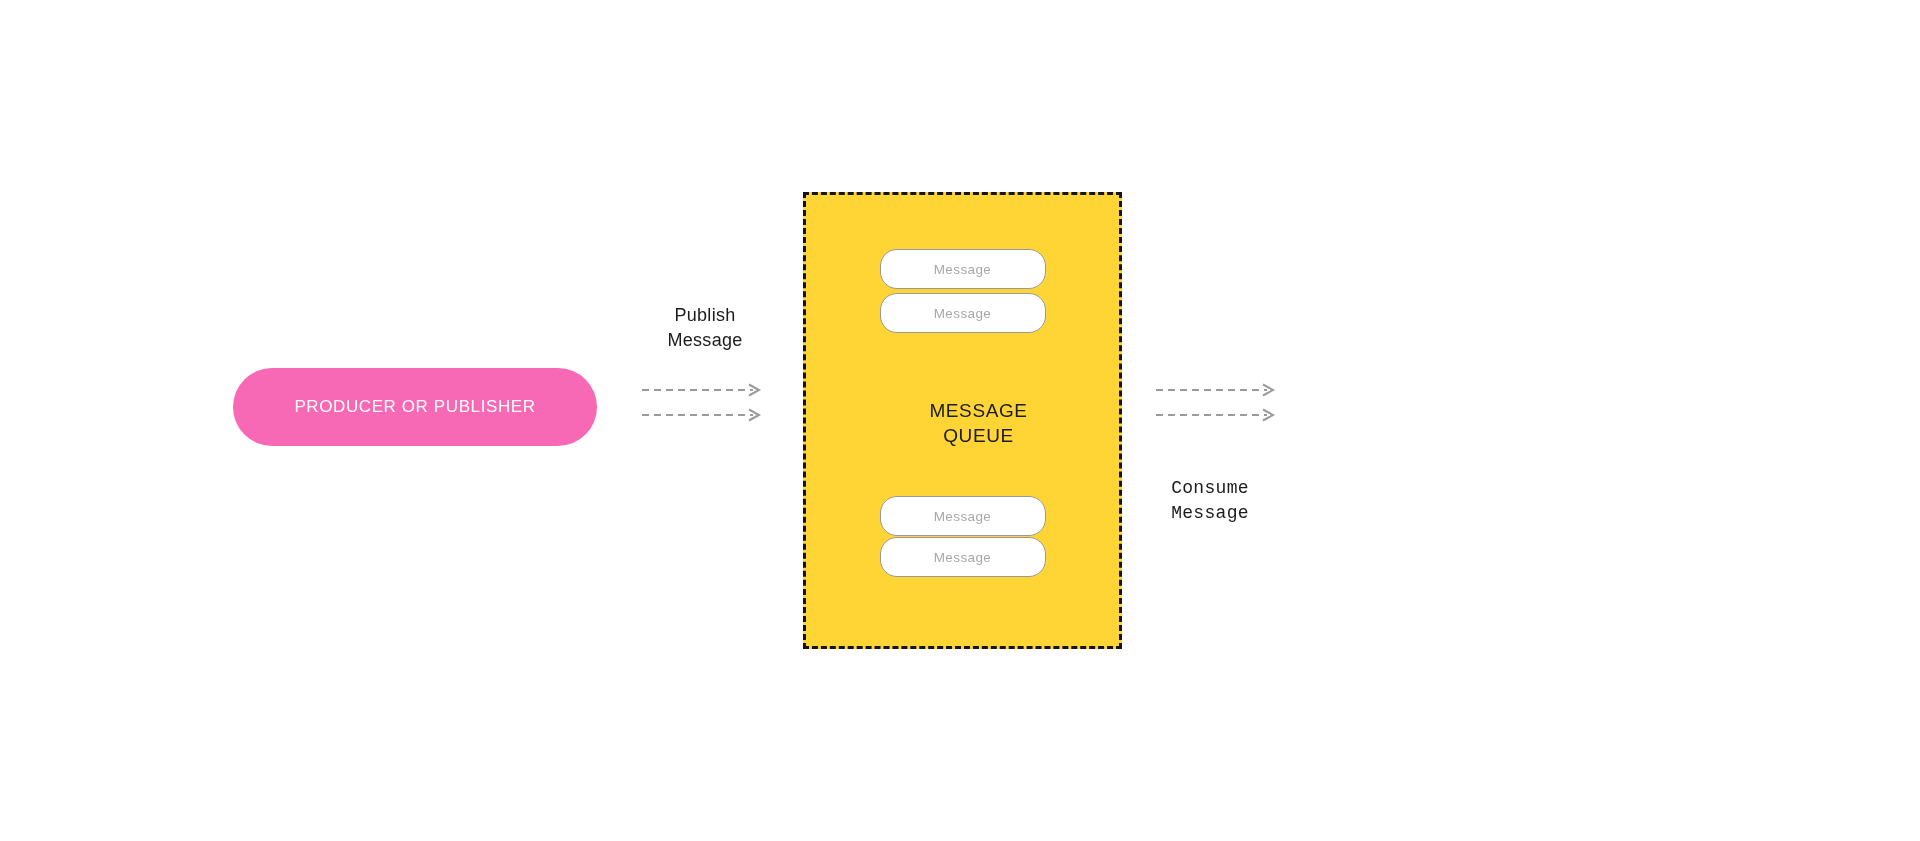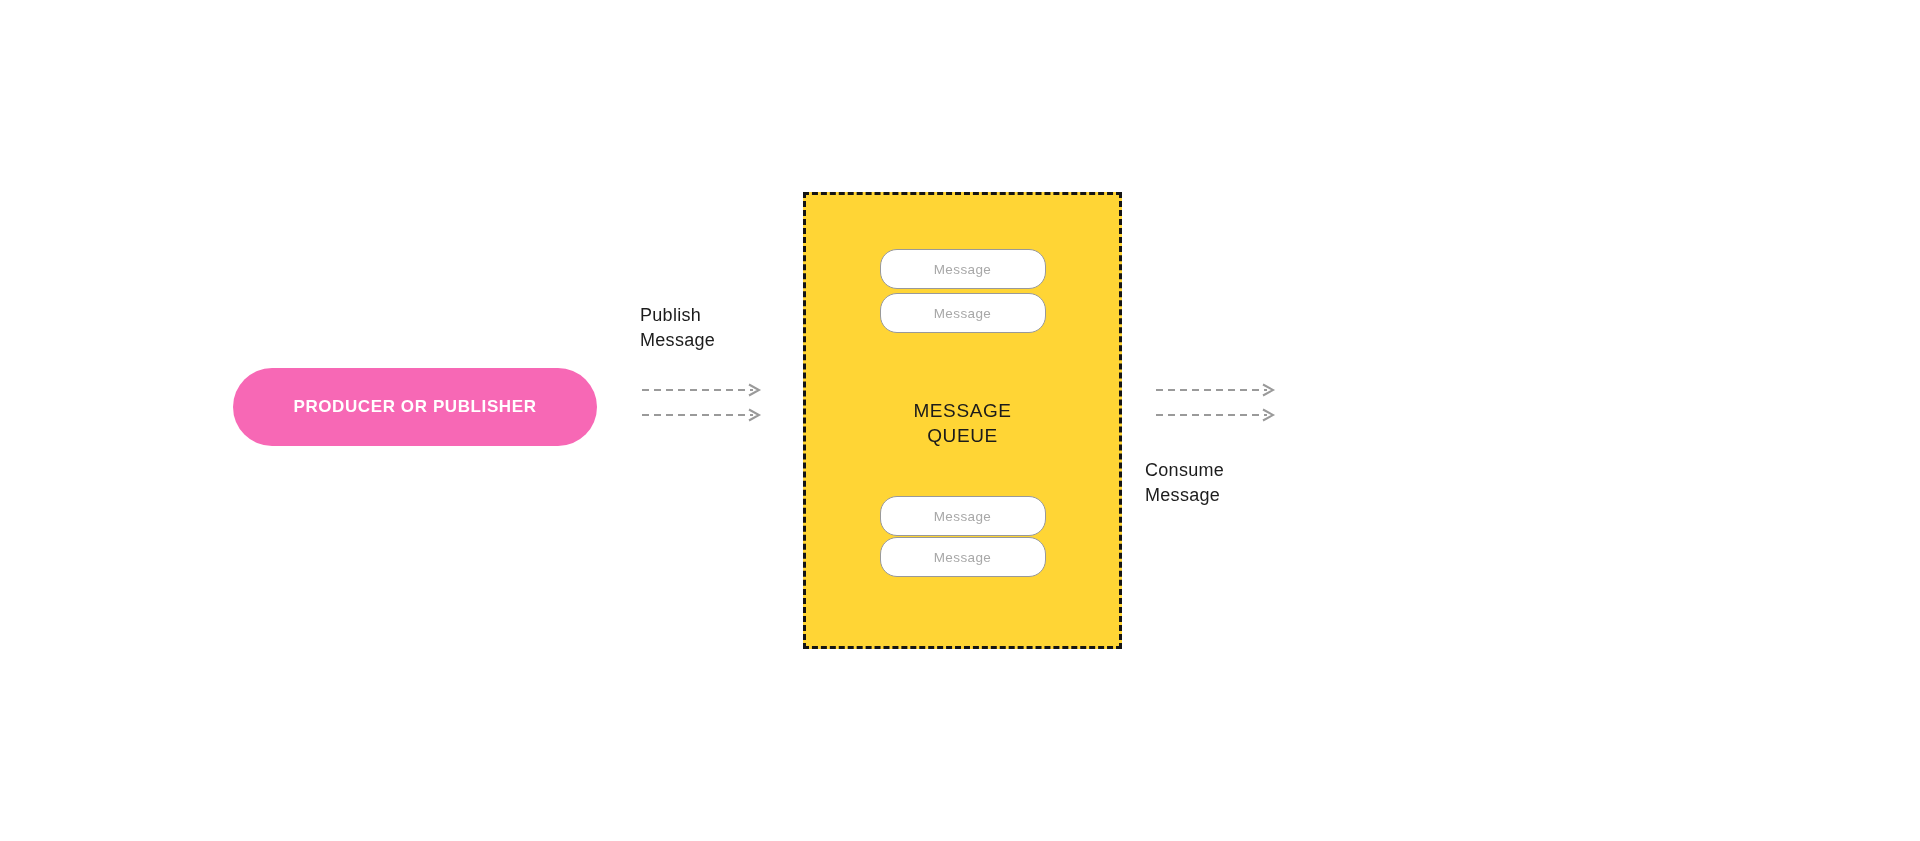--- a/index.html
+++ b/index.html
@@ -15,21 +15,21 @@
   
   .node-pill {
     position: absolute;
     height: 78px;
     border-radius: 39px;
     display: flex;
     align-items: center;
     justify-content: center;
     color: #ffffff;
     font-size: 17px;
-    font-weight: 700;
+    font-weight: 400;
     letter-spacing: 0.6px;
   }
   .producer {
     left: 233px; top: 368px; width: 364px;
     background: #f768b5;
   }
   .consumer {
     left: 1322px; top: 370px; width: 364px;
     background: #4b75f2;
   }
@@ -38,21 +38,21 @@
   .queue-box {
     position: absolute;
     left: 803px; top: 192px;
     width: 319px; height: 457px;
     box-sizing: border-box;
     background: #ffd535;
     border: 3px dashed #141414;
   }
   .queue-title {
     position: absolute;
-    top: 203px; left: 0;
+    top: 203px; left: 16px;
     width: 100%;
     text-align: center;
     color: #1b1b1b;
     font-size: 19px;
     font-weight: 500;
     letter-spacing: 0.6px;
     line-height: 25px;
   }
   .queue-title-inner { display: inline-block; max-width: 140px; }
   .msg-pill {
@@ -73,27 +73,28 @@
   }
   .m1 { top: 54px; }
   .m2 { top: 98px; }
   .m3 { top: 301px; }
   .m4 { top: 342px; }
 
   
   .flow-label {
     position: absolute;
     width: 130px;
+    text-align: center;
     color: #1c1c1c;
     font-size: 18px;
     line-height: 25px;
     letter-spacing: 0.3px;
   }
   .publish-label { left: 640px; top: 303px; }
-  .consume-label { left: 1145px; top: 458px; }
+  .consume-label { left: 1145px; top: 476px; font-family: Liberation Mono, monospace; }
 
   
   .arrow { position: absolute; width: 130px; height: 14px; }
   .pub-a1 { left: 641px; top: 383px; }
   .pub-a2 { left: 641px; top: 408px; }
   .con-a1 { left: 1155px; top: 383px; }
   .con-a2 { left: 1155px; top: 408px; }
 </style>
 </head>
 <body>

